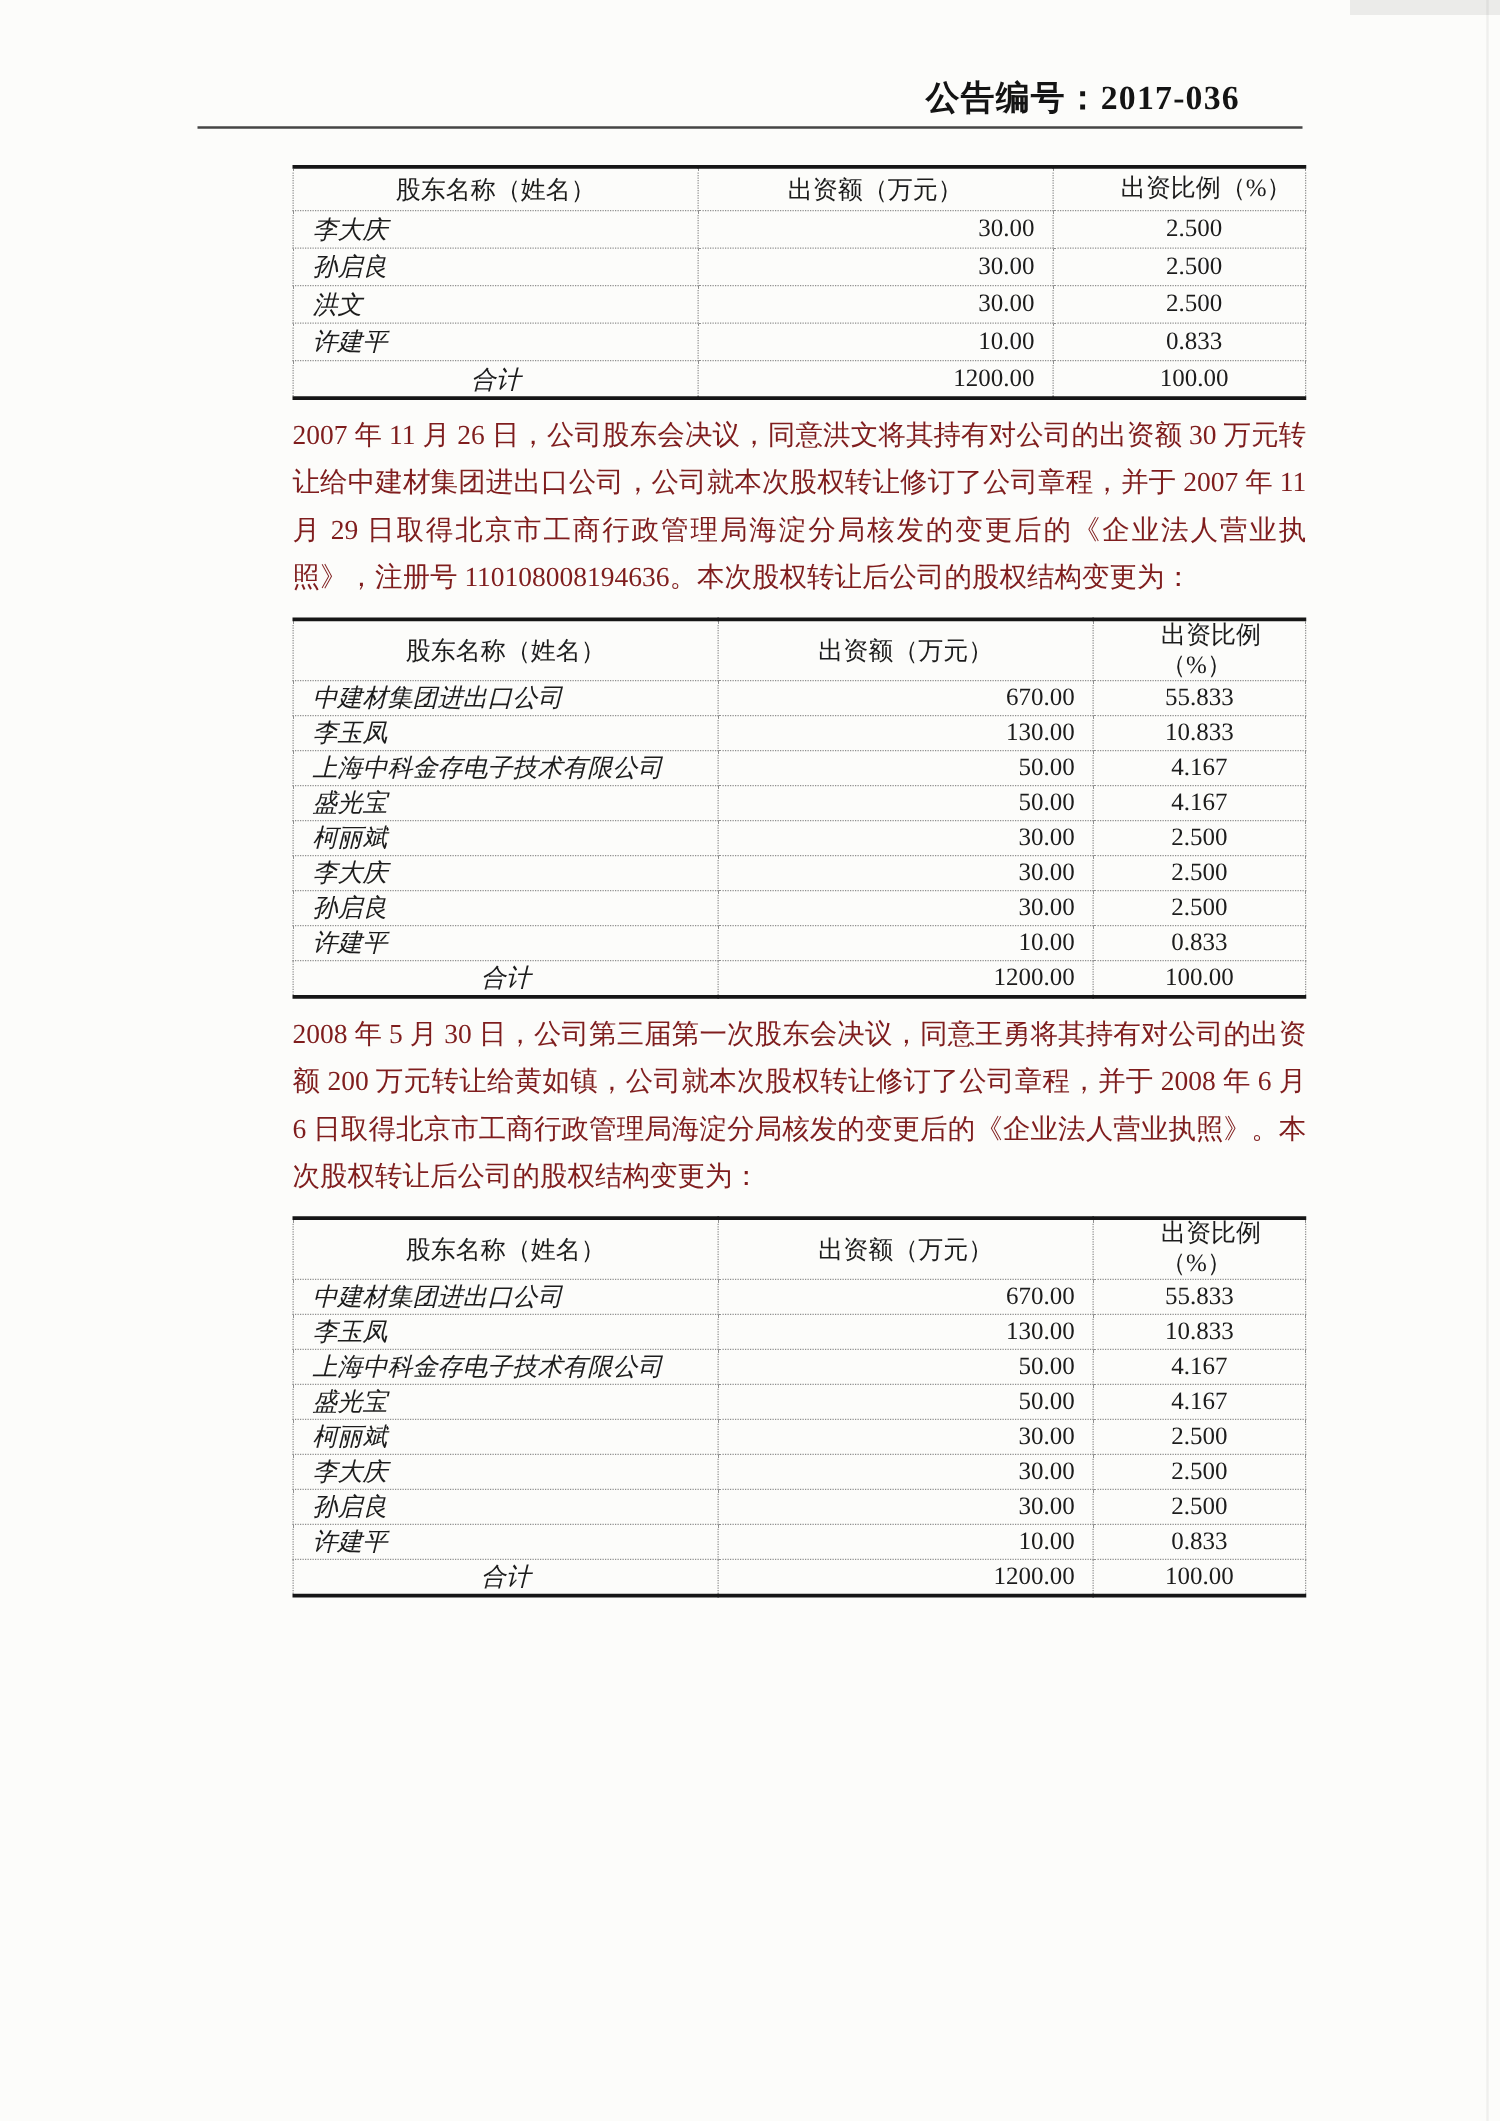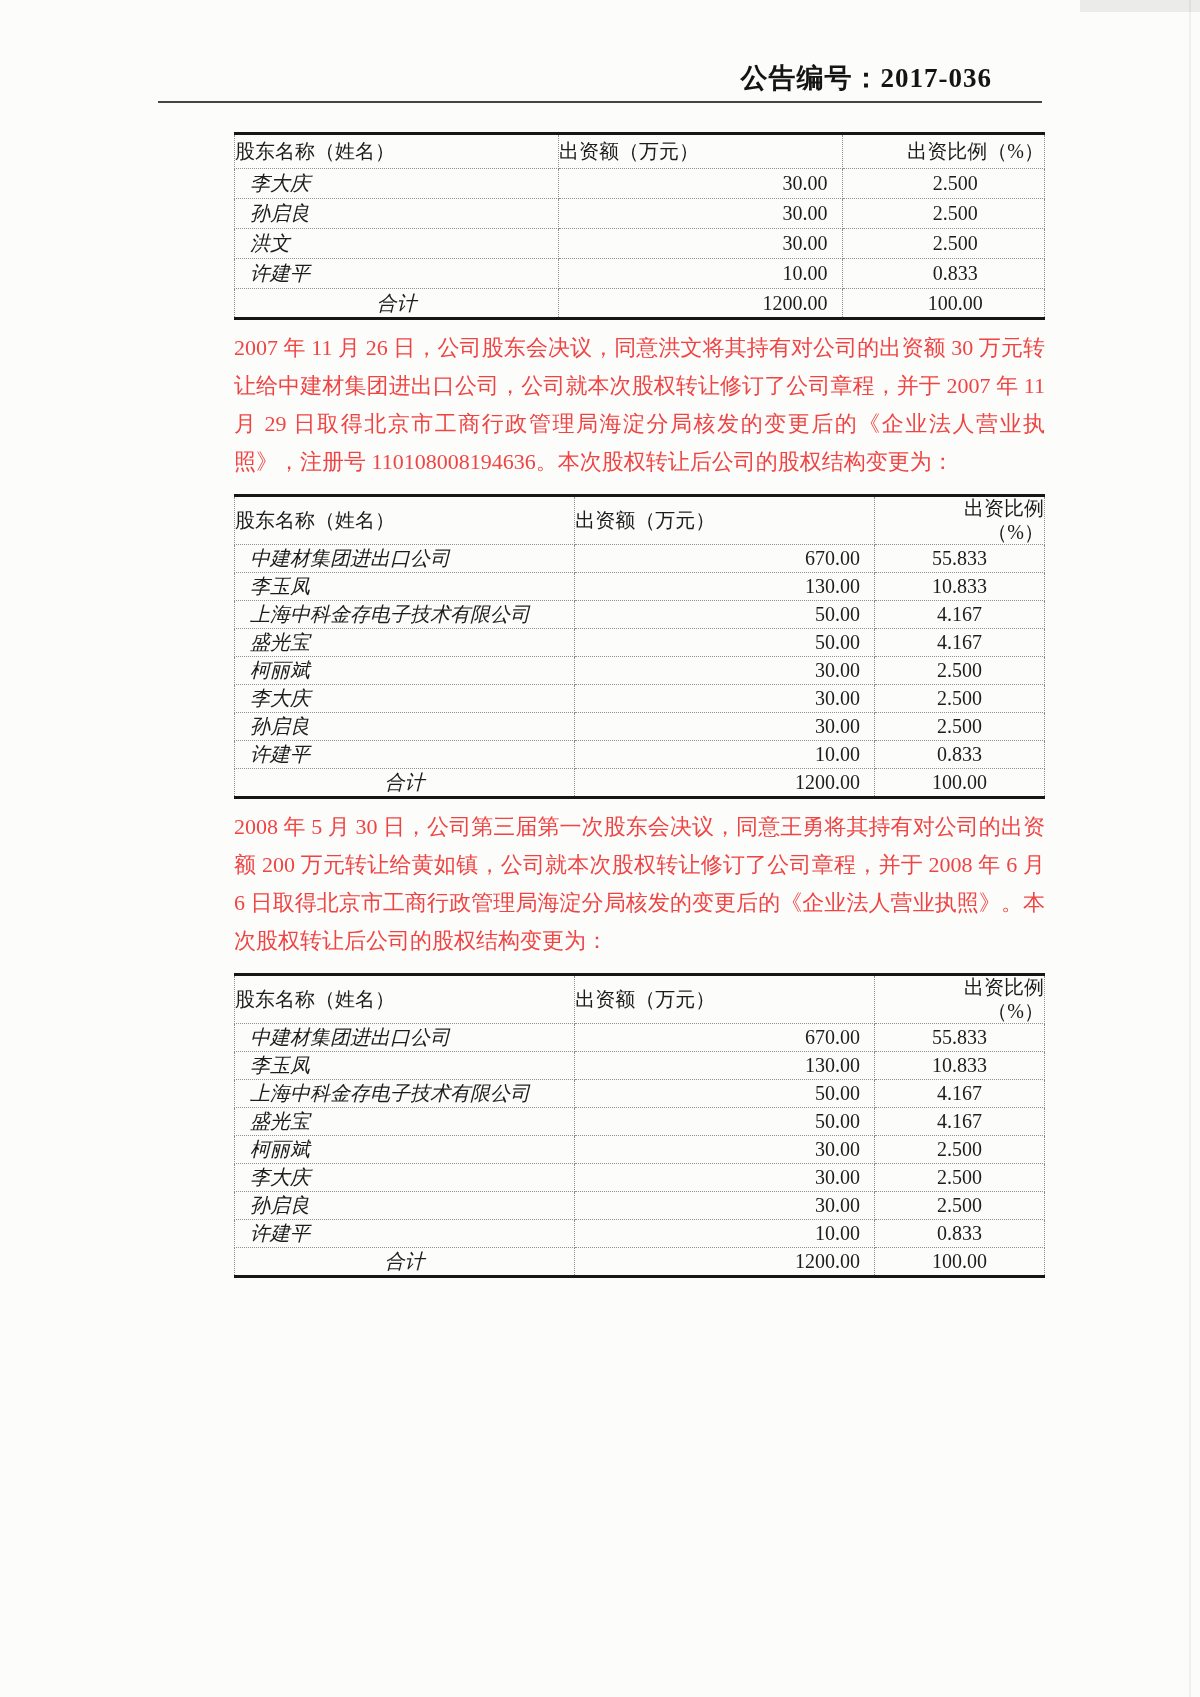--- a/index.html
+++ b/index.html
@@ -56,36 +56,36 @@
   .tbl-b th { height:49px; }
   .tbl-b td { height:28px;margin-top:28px; }
 
   .tbl-a .col-name { width:40%; }
   .tbl-a .col-amount { width:35%; }
   .tbl-a .col-ratio { width:25%; }
   .tbl-b .col-name { width:42%; }
   .tbl-b .col-amount { width:37%; }
   .tbl-b .col-ratio { width:21%; }
 
-  th.col-name, th.col-amount { text-align:left; }
-  th.col-ratio { text-align:right; padding-left:54px; }
+  th.col-name, th.col-amount { text-align:center; }
+  th.col-ratio { text-align:left; padding-left:54px; }
   th.col-ratio .hline { display:block; line-height:1.18; }
 
   td.col-name { text-align:left; padding-left:15px;font-style:italic; }
   td.col-amount { text-align:right; padding-right:14px; }
   td.col-ratio { text-align:center; }
   .tbl-a td.col-ratio { padding-left:24px; }
   td.total-name { text-align:center; padding-left:0; }
 
   p.body-para {
     text-align:justify;
     font-size:22px;
     line-height:38px;
     margin:9px 0 13px 0;
-    color:#ef4444;
+    color:#7f1d1d;
   }
 </style>
 </head>
 <body>
 
 <div class="page">
 
   <div class="notice-line">公告编号：2017-036</div>
 
   <div class="header-rule"></div>

